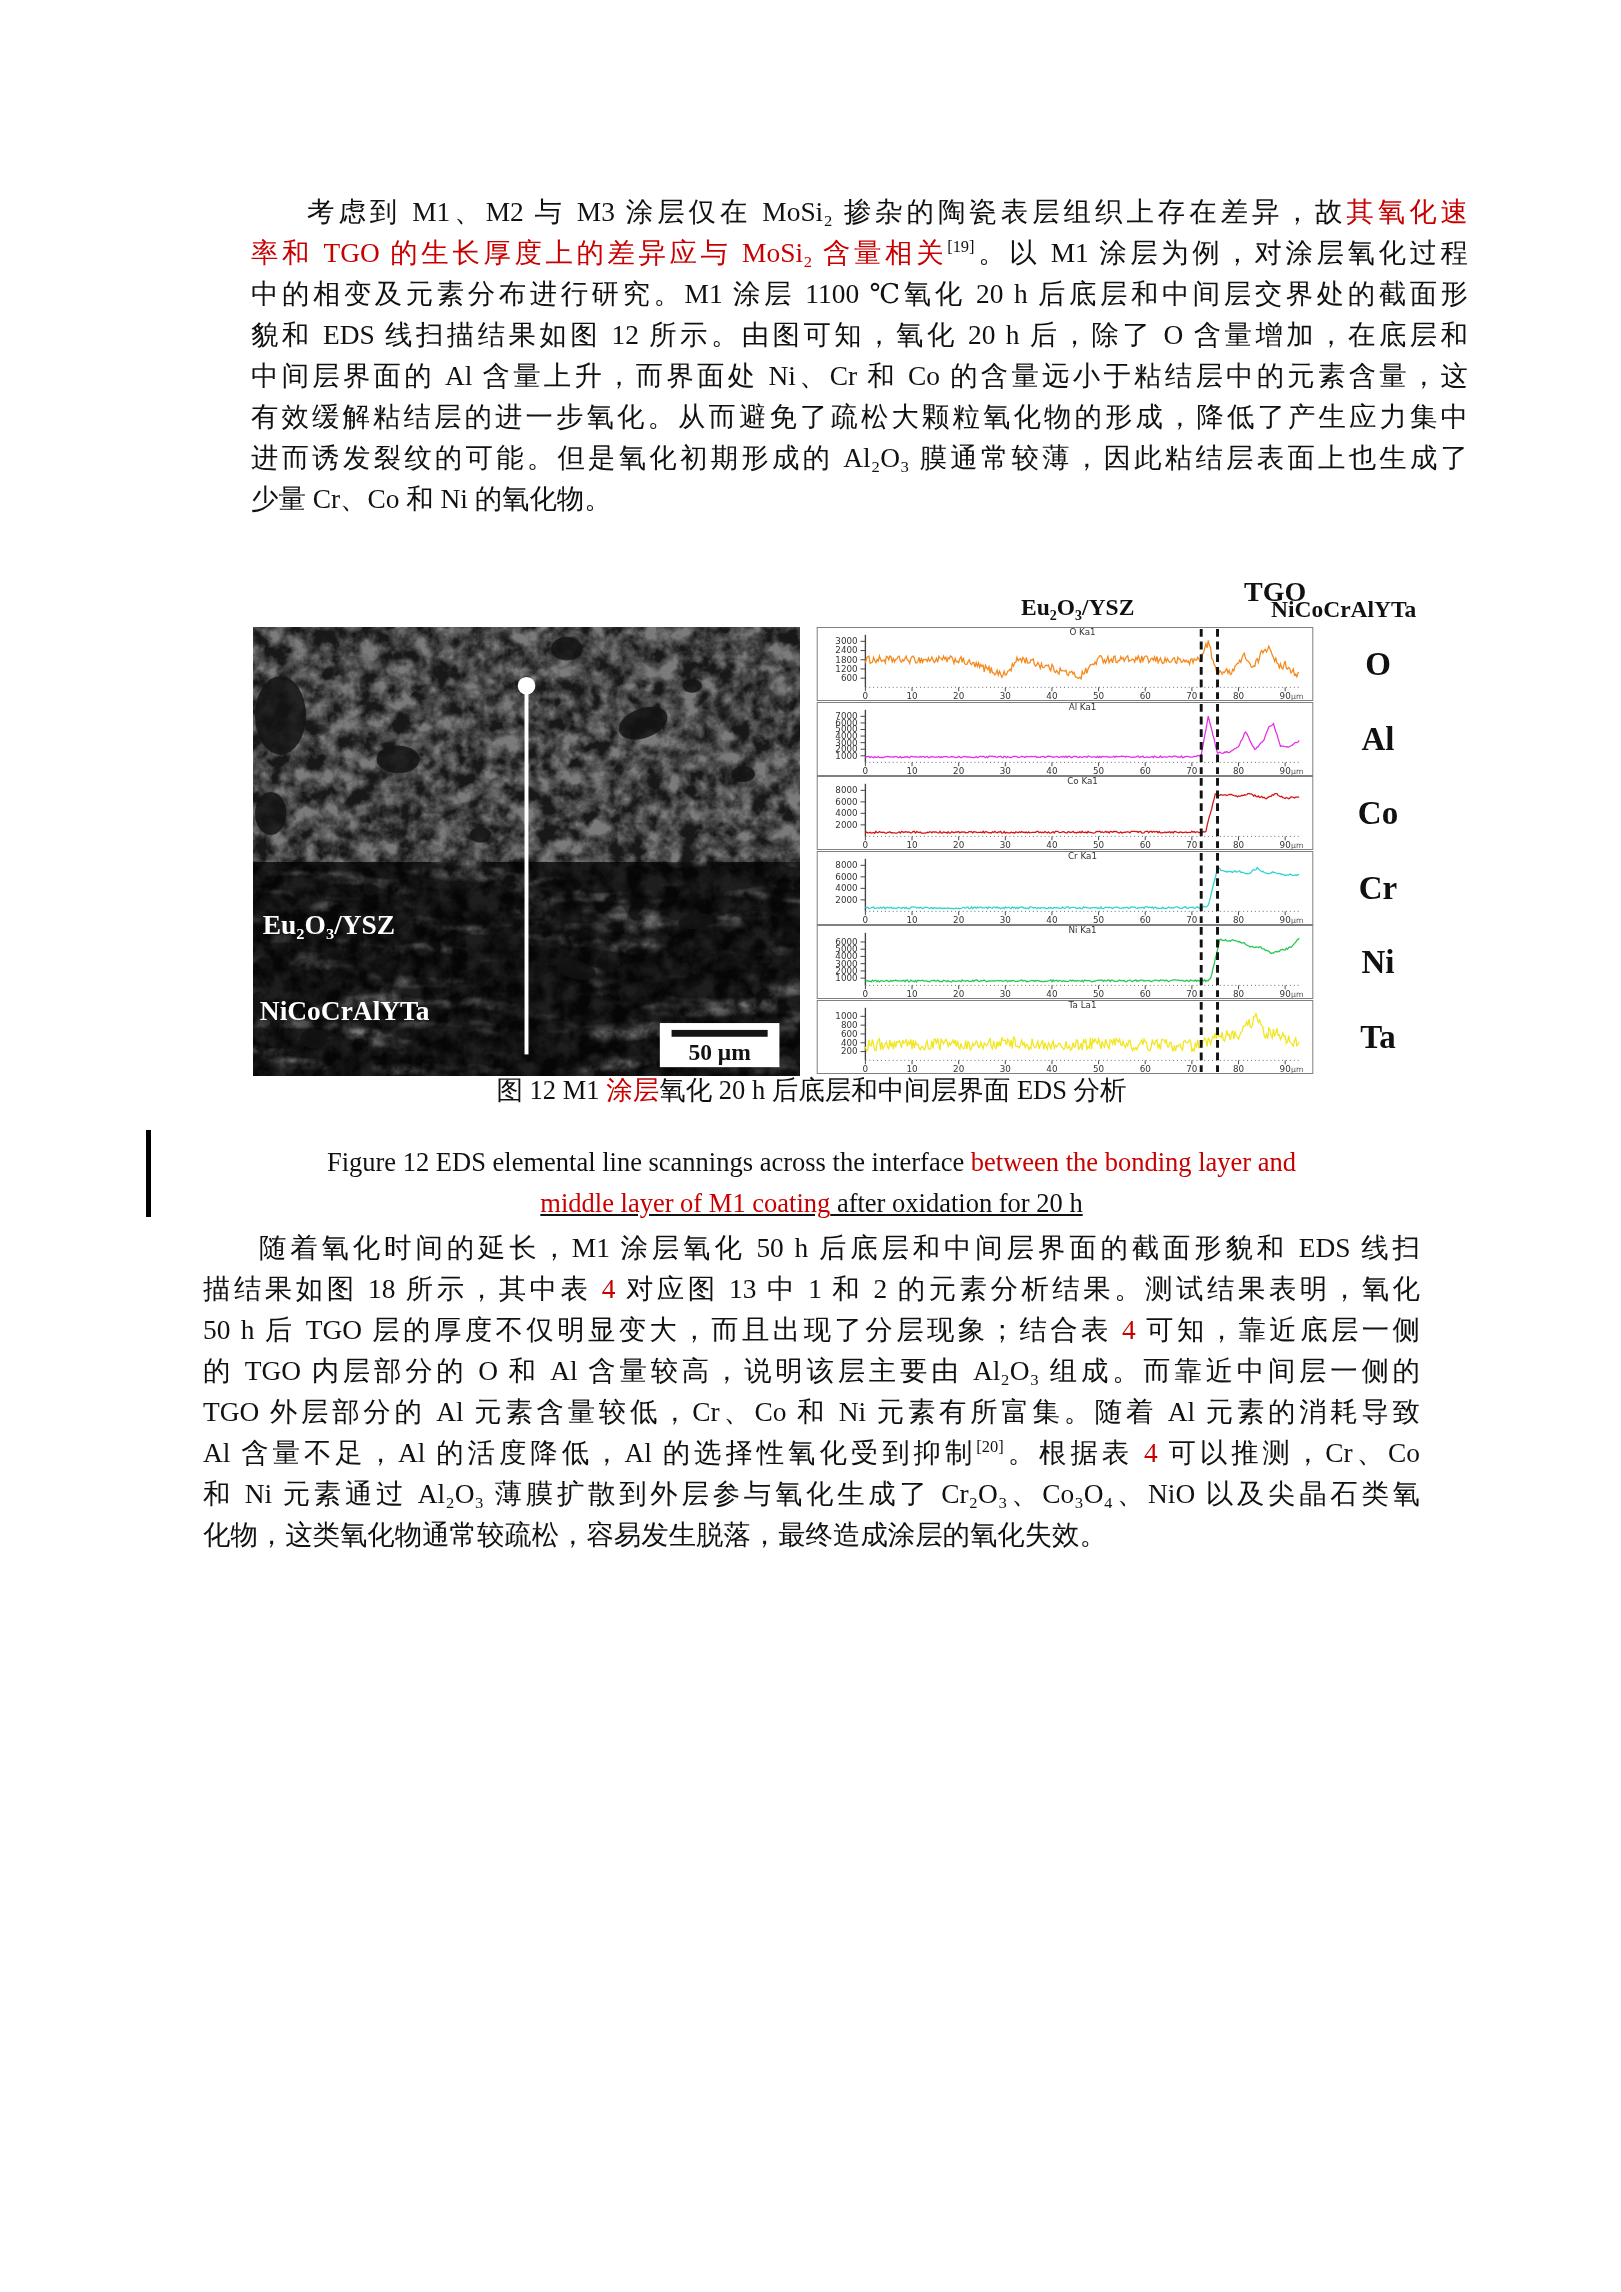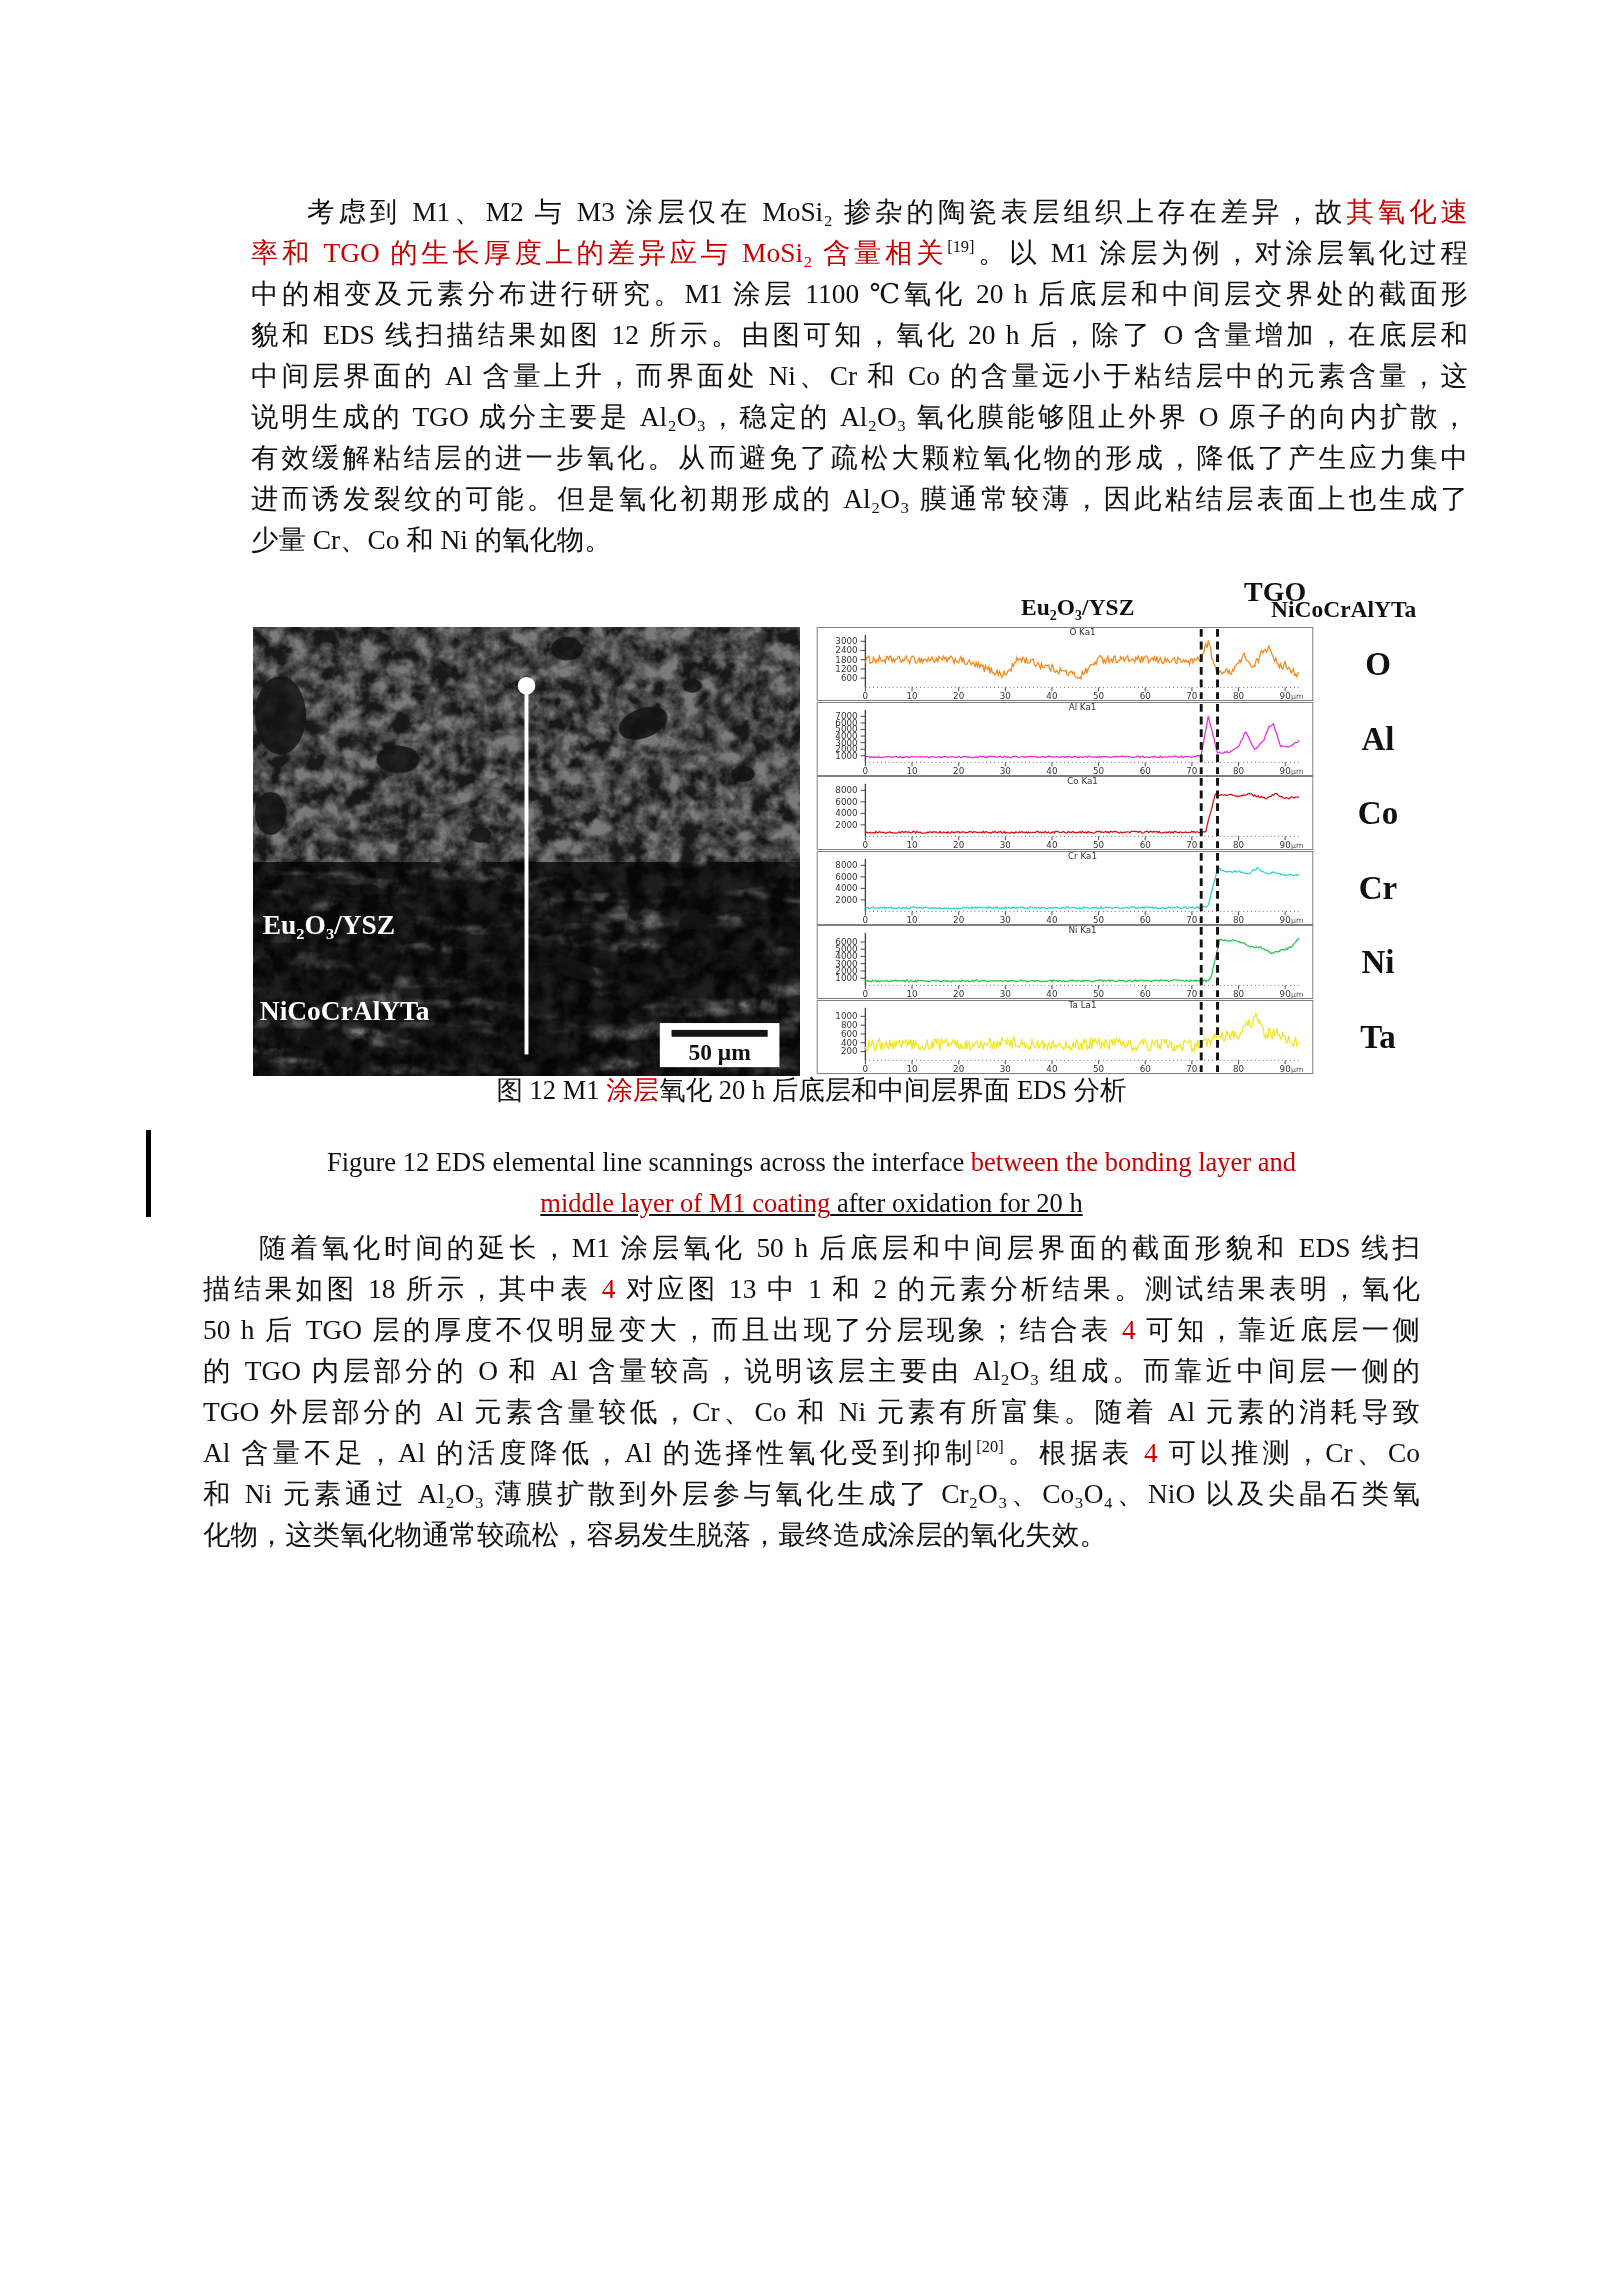--- a/index.html
+++ b/index.html
@@ -24,21 +24,20 @@
 <body>
 
 <div class="page">
 
   <div class="para" id="para1" style="top:192px;margin-left:48px;">
       <div class="tline indent"><span>考虑到 M1、M2 与 M3 涂层仅在 MoSi₂ 掺杂的陶瓷表层组织上存在差异，故</span><span class="red">其氧化速</span></div>
       <div class="tline"><span class="red">率和 TGO 的生长厚度上的差异应与 MoSi₂ 含量相关</span><span class="sup">[19]</span><span>。以 M1 涂层为例，对涂层氧化过程</span></div>
       <div class="tline"><span>中的相变及元素分布进行研究。M1 涂层 1100 ℃氧化 20 h 后底层和中间层交界处的截面形</span></div>
       <div class="tline"><span>貌和 EDS 线扫描结果如图 12 所示。由图可知，氧化 20 h 后，除了 O 含量增加，在底层和</span></div>
       <div class="tline"><span>中间层界面的 Al 含量上升，而界面处 Ni、Cr 和 Co 的含量远小于粘结层中的元素含量，这</span></div>
-      <div class="tline"><span>说明生成的 TGO 成分主要是 Al₂O₃，稳定的 Al₂O₃ 氧化膜能够阻止外界 O 原子的向内扩散，</span></div>
       <div class="tline"><span>有效缓解粘结层的进一步氧化。从而避免了疏松大颗粒氧化物的形成，降低了产生应力集中</span></div>
       <div class="tline"><span>进而诱发裂纹的可能。但是氧化初期形成的 Al₂O₃ 膜通常较薄，因此粘结层表面上也生成了</span></div>
       <div class="tline last"><span>少量 Cr、Co 和 Ni 的氧化物。</span></div>
     </div>
 
   <div>
 
     <svg style="position:absolute;left:253px;top:627px;" width="547" height="449" viewBox="0 0 558 458">
       <defs>
         <filter id="mottle" x="0%" y="0%" width="100%" height="100%">

